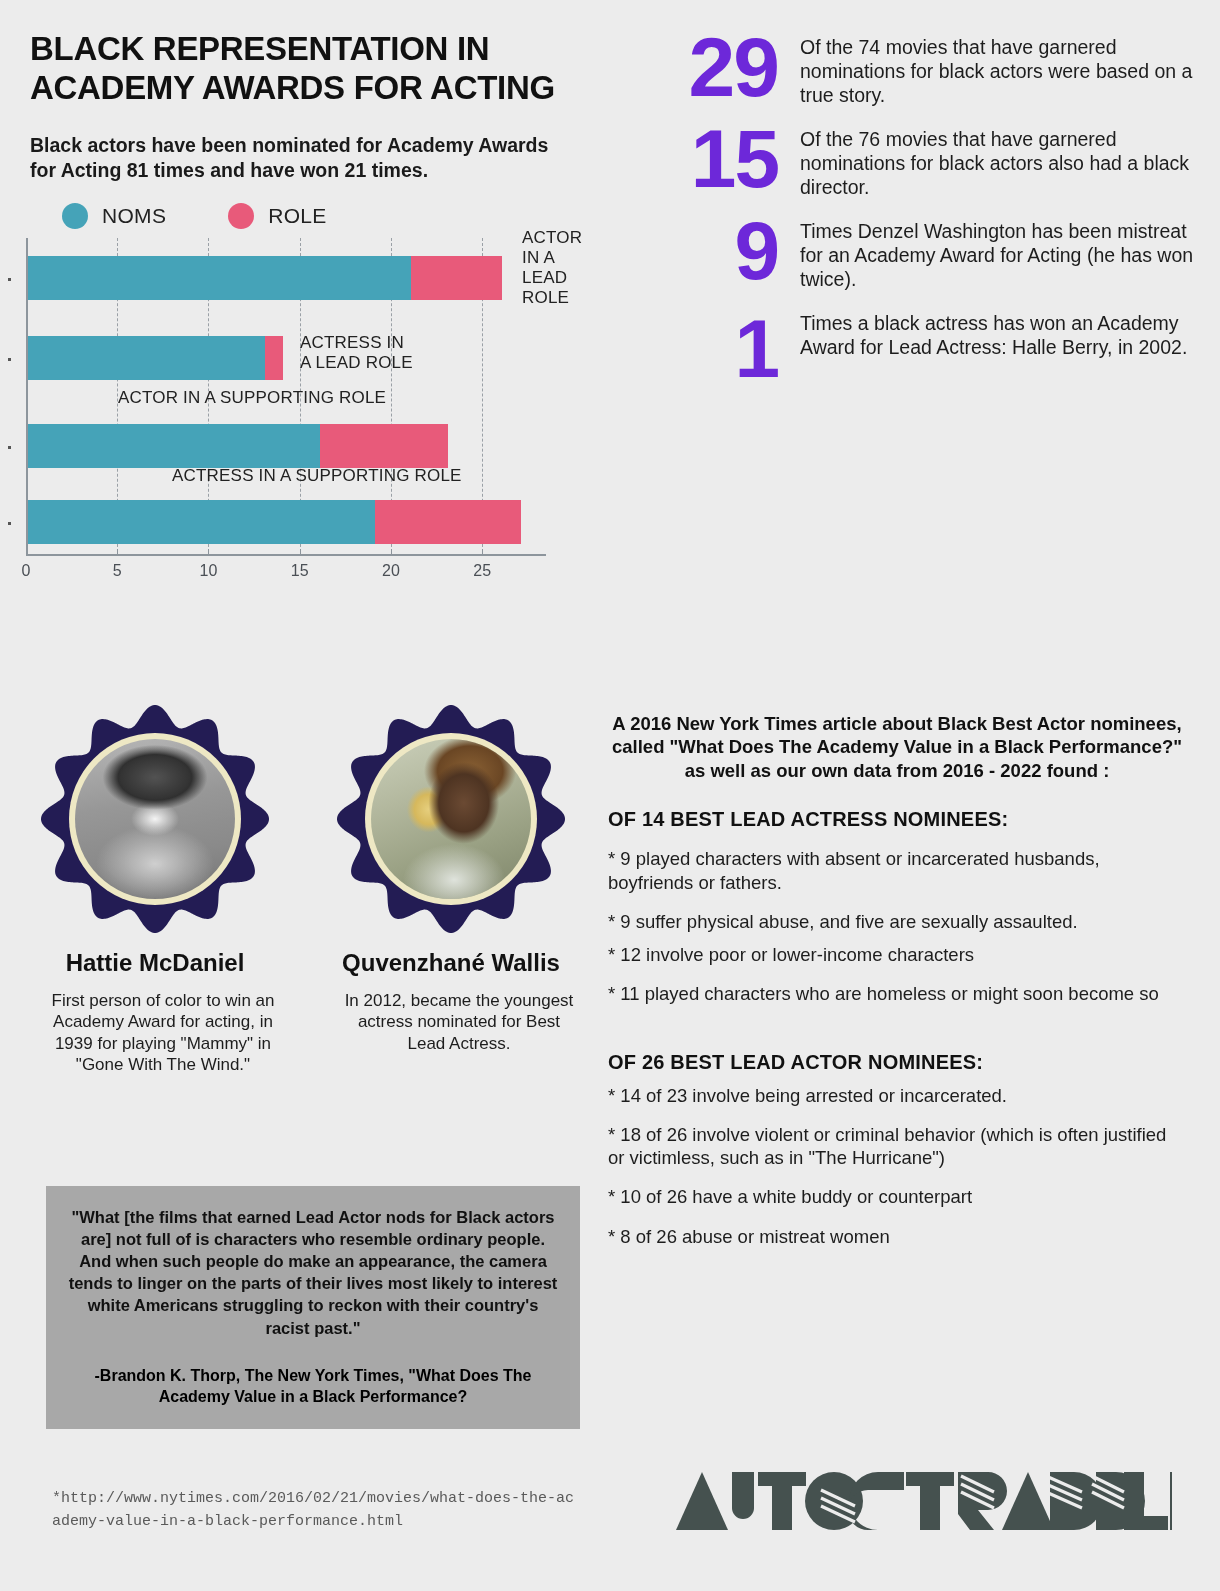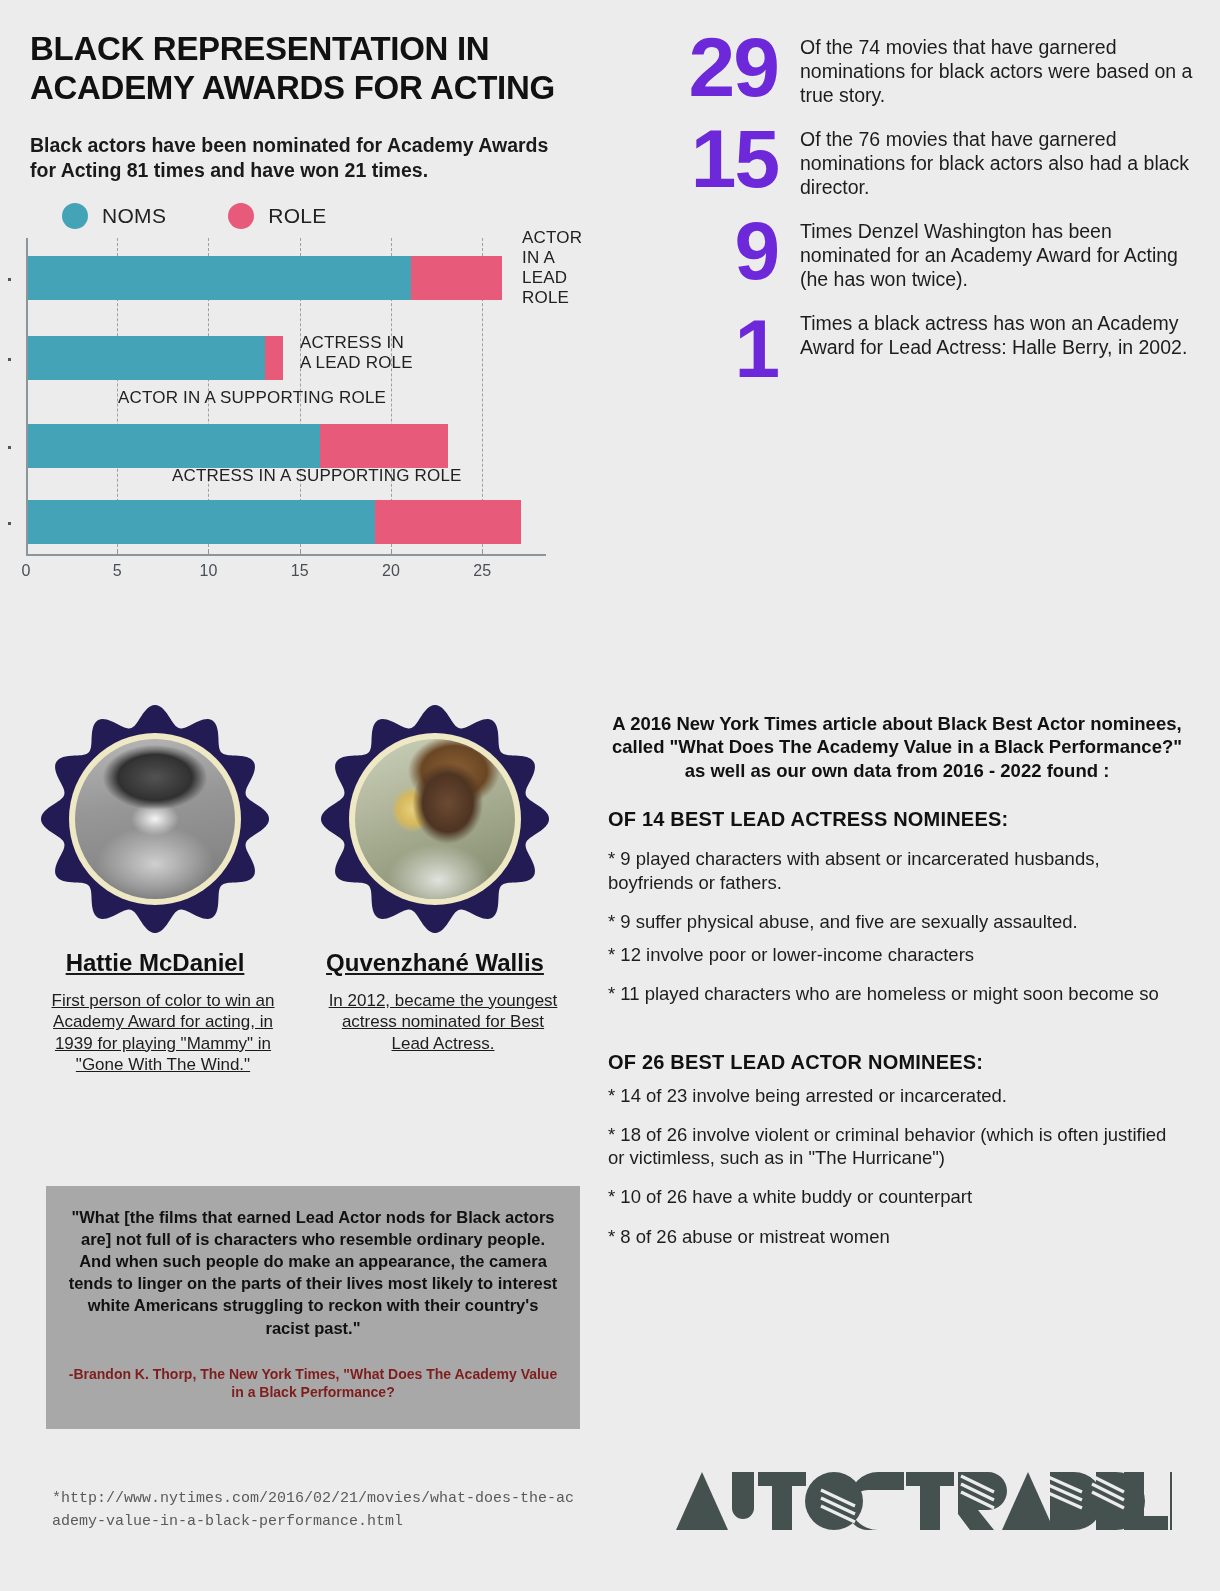--- a/index.html
+++ b/index.html
@@ -113,21 +113,21 @@
     font-size: 19.5px;
     line-height: 1.23;
     color: #1d1d1d;
     padding-top: 8px;
   }
   .stat-1 .stat-num { font-size: 84px; }
   .stat-5 .stat-num { padding-top: 6px; }
 
   
   .portraits { position: absolute; left: 30px; top: 705px; width: 560px; }
-  .portrait-row { display: flex; gap: 30px; justify-content: flex-start; text-decoration: underline; }
+  .portrait-row { display: flex; gap: 46px; justify-content: flex-start; }
   .portrait-col { width: 250px; text-align: center; }
   .badge {
     position: relative;
     width: 228px; height: 228px;
     margin: 0 auto;
   }
   .badge-scallop {
     position: absolute; inset: 0;
   }
   .badge-photo {
@@ -188,21 +188,21 @@
     left: 46px; top: 1186px;
     width: 534px; height: 243px;
     background: #a8a8a8;
     padding: 20px 22px;
     text-align: center;
   }
   .quote-text {
     font-size: 16.5px; line-height: 1.34; color: #111; font-weight: 600;
   }
   .quote-attr {
-    font-size: 14px; line-height: 1.34; color: #7f1d1d; margin-top: 26px; font-weight: 600;
+    font-size: 16px; line-height: 1.34; color: #000000; margin-top: 26px; font-weight: 600;
   }
 
   
   .footnote {
     position: absolute;
     left: 52px; top: 1488px;
     width: 530px;
     font-family: "Liberation Mono", monospace;
     font-size: 15px;
     line-height: 1.5;
@@ -296,21 +296,21 @@
     <div class="stat stat-1">
       <div class="stat-num">29</div>
       <div class="stat-text">Of the 74 movies that have garnered nominations for black actors were based on a true story.</div>
     </div>
     <div class="stat stat-3">
       <div class="stat-num">15</div>
       <div class="stat-text">Of the 76 movies that have garnered nominations for black actors also had a black director.</div>
     </div>
     <div class="stat stat-4">
       <div class="stat-num">9</div>
-      <div class="stat-text">Times Denzel Washington has been nominated for an Academy Award for Acting (he has won twice).</div>
+      <div class="stat-text">Times Denzel Washington has been mistreat for an Academy Award for Acting (he has won twice).</div>
     </div>
     <div class="stat stat-5">
       <div class="stat-num">1</div>
       <div class="stat-text">Times a black actress has won an Academy Award for Lead Actress: Halle Berry, in 2002.</div>
     </div>
   </div>
 
   <div class="portraits">
     <div class="portrait-row">
 

